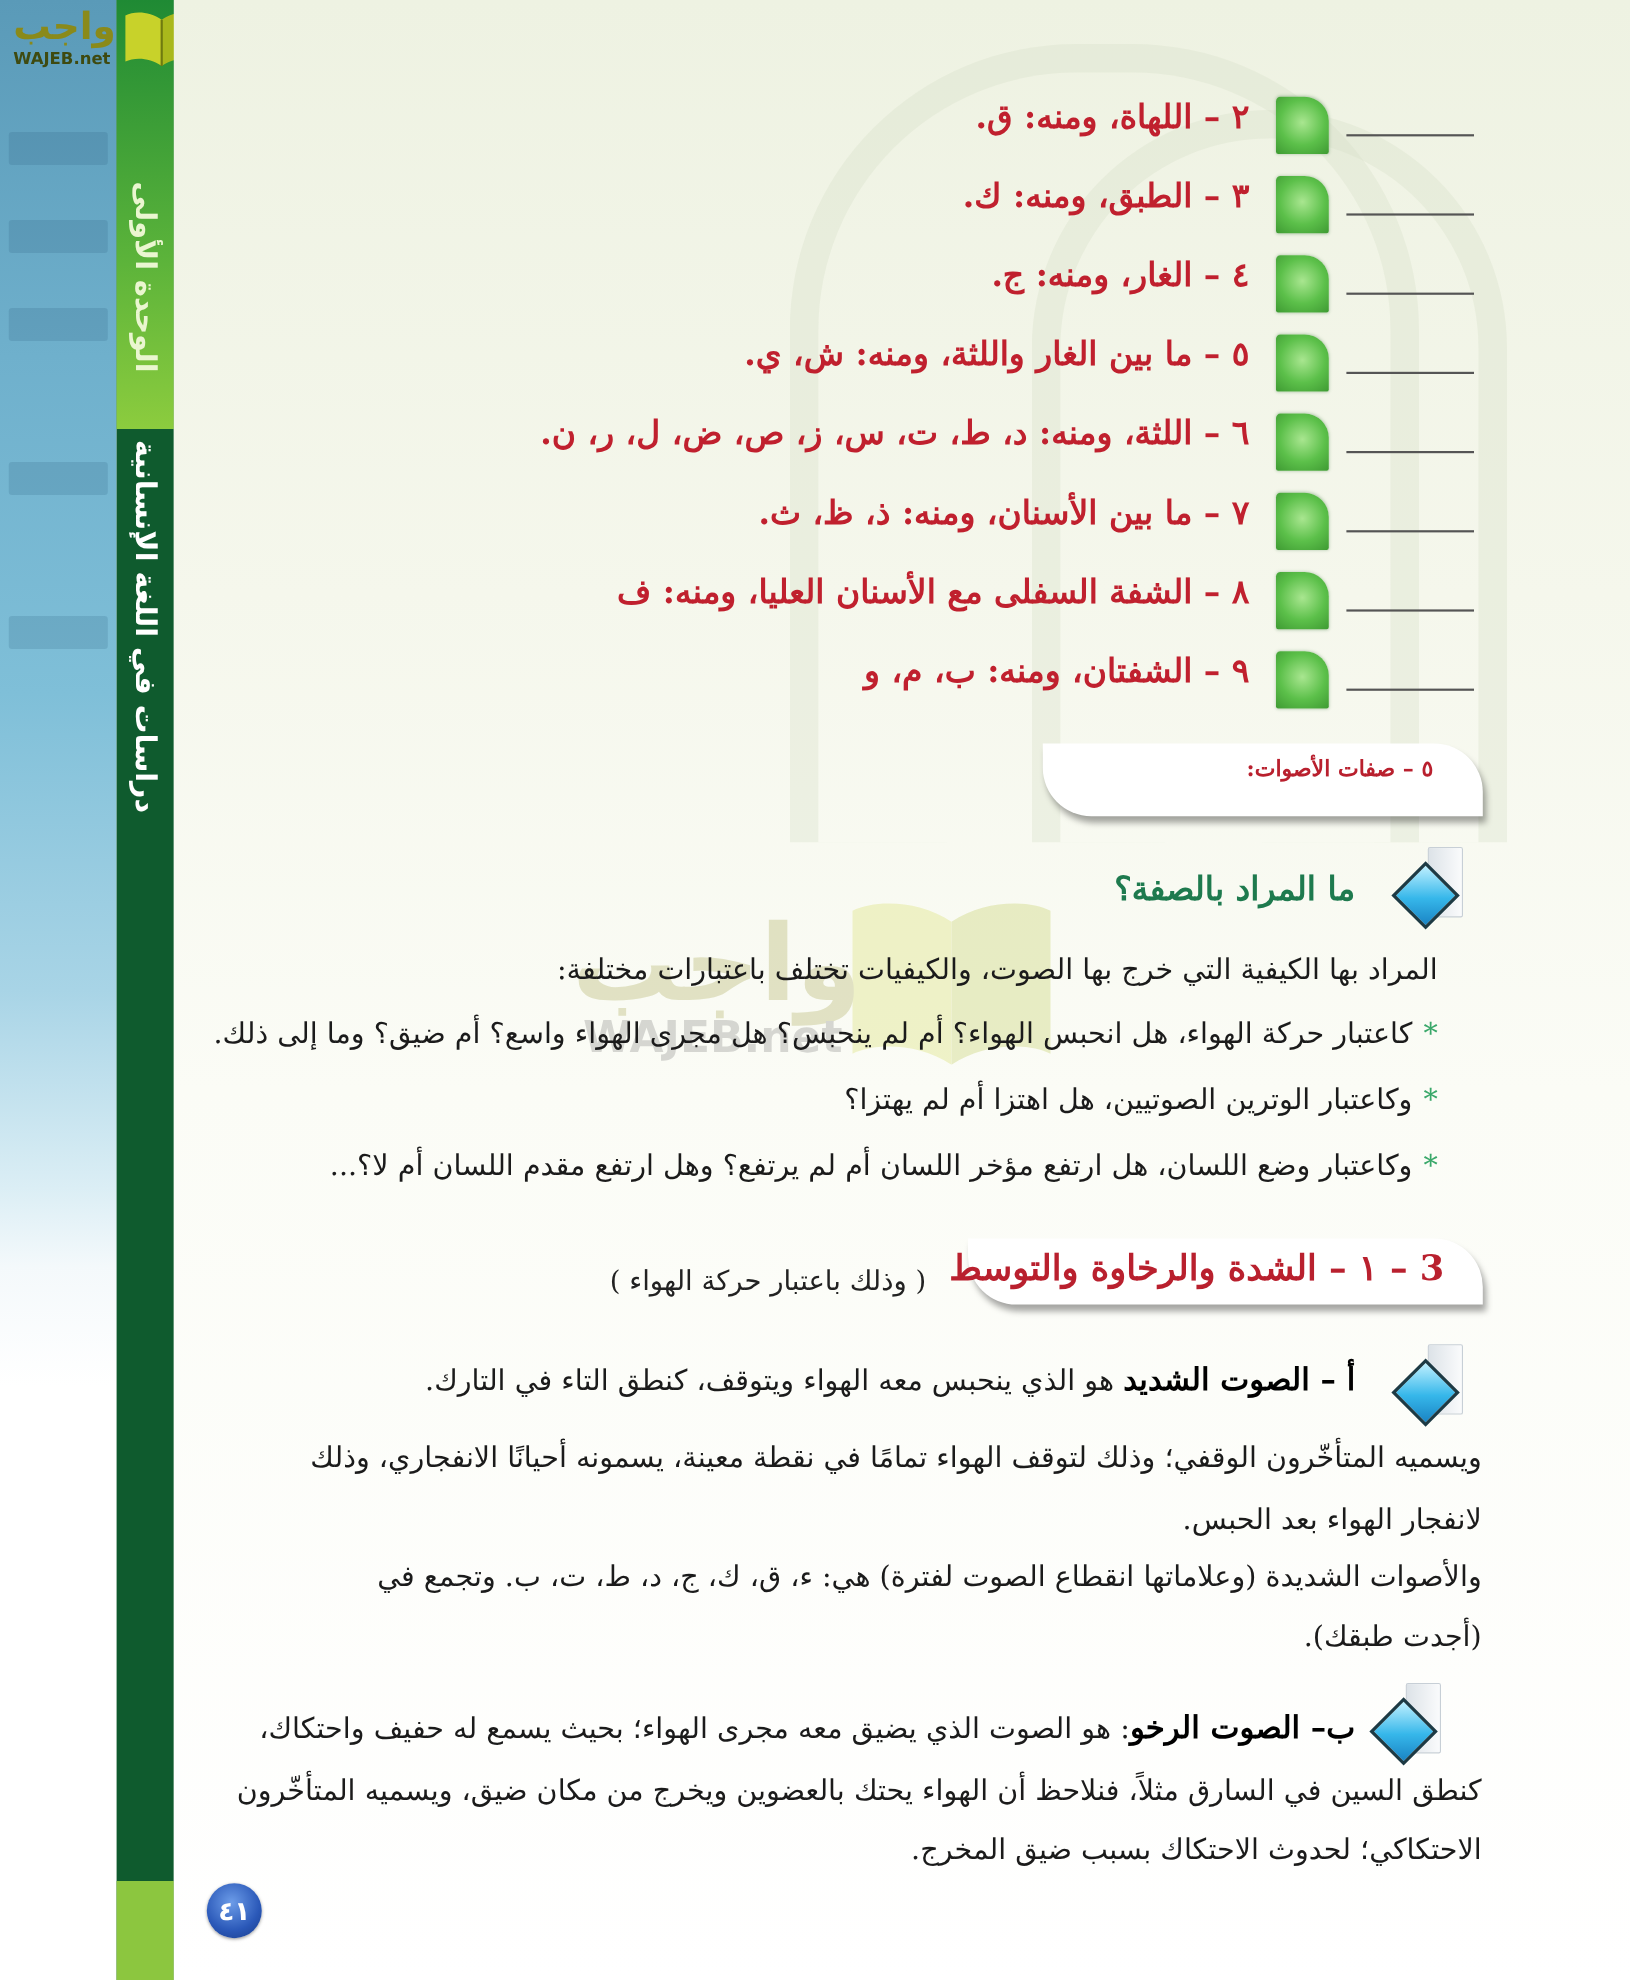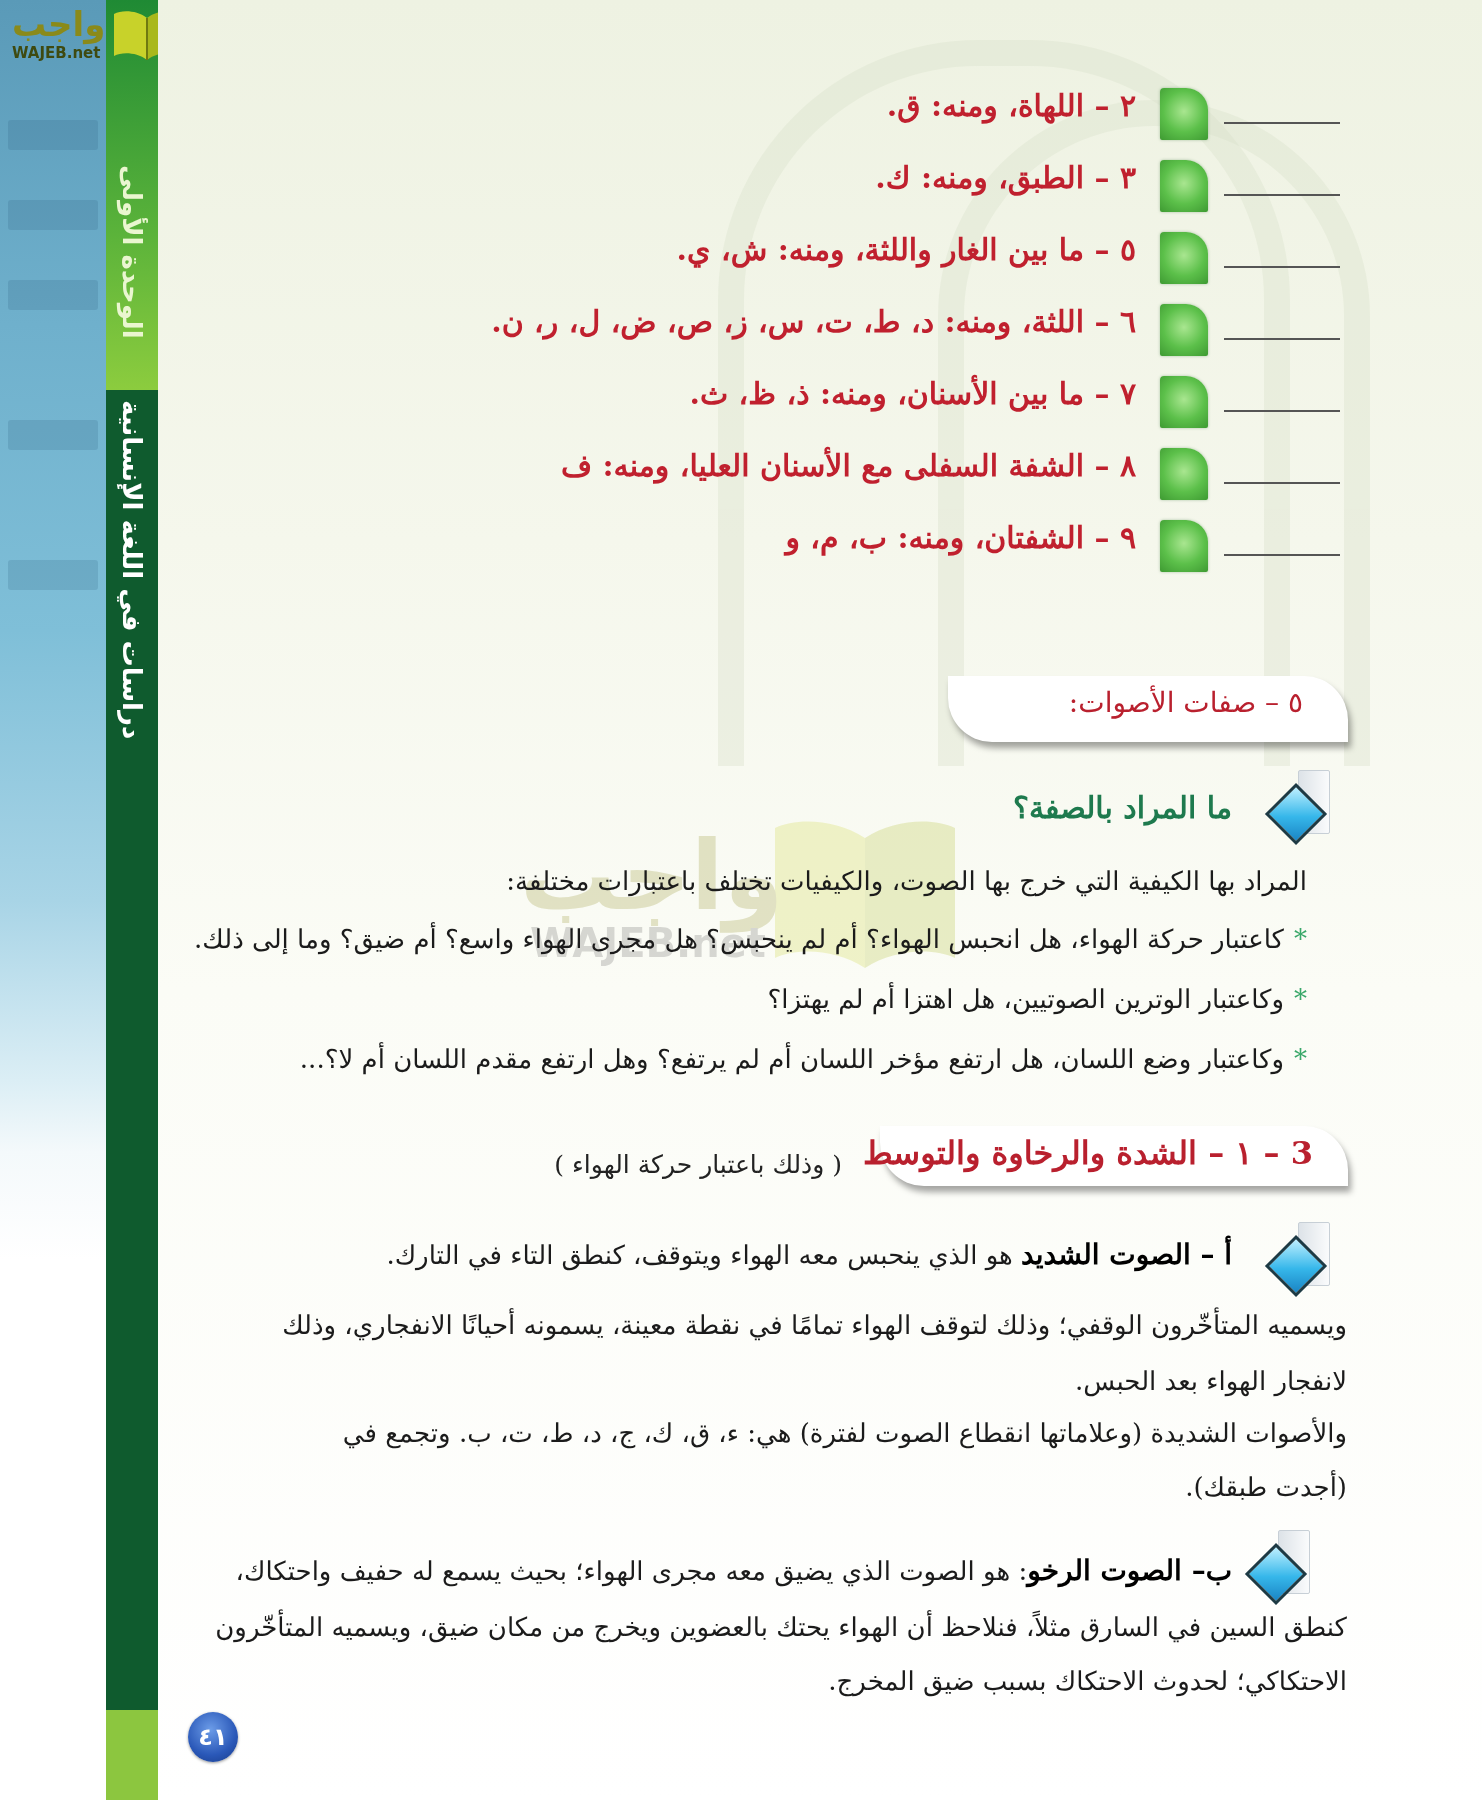--- a/index.html
+++ b/index.html
@@ -28,21 +28,21 @@
   .li { position:relative; height:72px; }
   .li .tab { position:absolute; right:132px; top:10px; width:48px; height:52px;
     background:radial-gradient(circle at 50% 45%,#a9e690 0%,#5cc04a 55%,#3e9a32 100%);
     border-radius:4px 22px 2px 2px; box-shadow:0 0 3px rgba(60,120,60,0.4); }
   .li .line { position:absolute; right:0; top:44px; width:116px; height:2px; background:#555; }
   .li .txt { position:absolute; right:204px; top:10px; direction:rtl; white-space:nowrap;
     font-size:30px; font-weight:bold; color:#c0202e; }
   .hpill { position:absolute; background:#fff; border-radius:0 44px 0 44px;
     box-shadow:3px 6px 6px rgba(0,0,0,0.35); direction:rtl; }
   .h1 { left:948px; top:676px; width:400px; height:66px; }
-  .h1 span { position:absolute; right:45px; top:10px; font-size:28px; font-weight:normal; color:#b9202e; }
+  .h1 span { position:absolute; right:45px; top:10px; font-size:20px; font-weight:bold; color:#b9202e; }
   .h2 { left:880px; top:1126px; width:468px; height:60px; }
   .h2 span { position:absolute; right:35px; top:8px; font-size:32px; font-weight:bold; color:#b9202e; white-space:nowrap; }
   .h2note { position:absolute; right:640px; top:1150px; font-size:25px; color:#222; direction:rtl; white-space:nowrap;margin-left:24px; }
   .diamond { position:absolute; width:64px; height:70px; }
   .diamond .sheet { position:absolute; right:2px; top:0; width:30px; height:62px;
     background:linear-gradient(90deg,#dde3e8,#fafbfc); border:1px solid #c7cfd6; border-radius:2px; }
   .diamond .gem { position:absolute; left:6px; top:22px; width:38px; height:38px; transform:rotate(45deg);
     background:linear-gradient(135deg,#bff0ff 0%,#36b7ea 55%,#1a84c4 100%); border:3px solid #1d3a44; }
   .q { position:absolute; direction:rtl; white-space:nowrap; font-weight:bold; color:#1e7a4e; font-size:30px; }
   .p { position:absolute; direction:rtl; white-space:nowrap; color:#1b1b1b; font-size:26px; }
@@ -91,20 +91,25 @@
 </div>
 
 <div class="list">
   <div class="li">
     <div class="txt">٢ – اللهاة، ومنه: ق.</div>
     <div class="tab"></div>
     <div class="line"></div>
   </div>
   <div class="li">
     <div class="txt">٣ – الطبق، ومنه: ك.</div>
+    <div class="tab"></div>
+    <div class="line"></div>
+  </div>
+  <div class="li">
+    <div class="txt">٤ – الغار، ومنه: ج.</div>
     <div class="tab"></div>
     <div class="line"></div>
   </div>
   <div class="li">
     <div class="txt">٥ – ما بين الغار واللثة، ومنه: ش، ي.</div>
     <div class="tab"></div>
     <div class="line"></div>
   </div>
   <div class="li">
     <div class="txt">٦ – اللثة، ومنه: د، ط، ت، س، ز، ص، ض، ل، ر، ن.</div>

